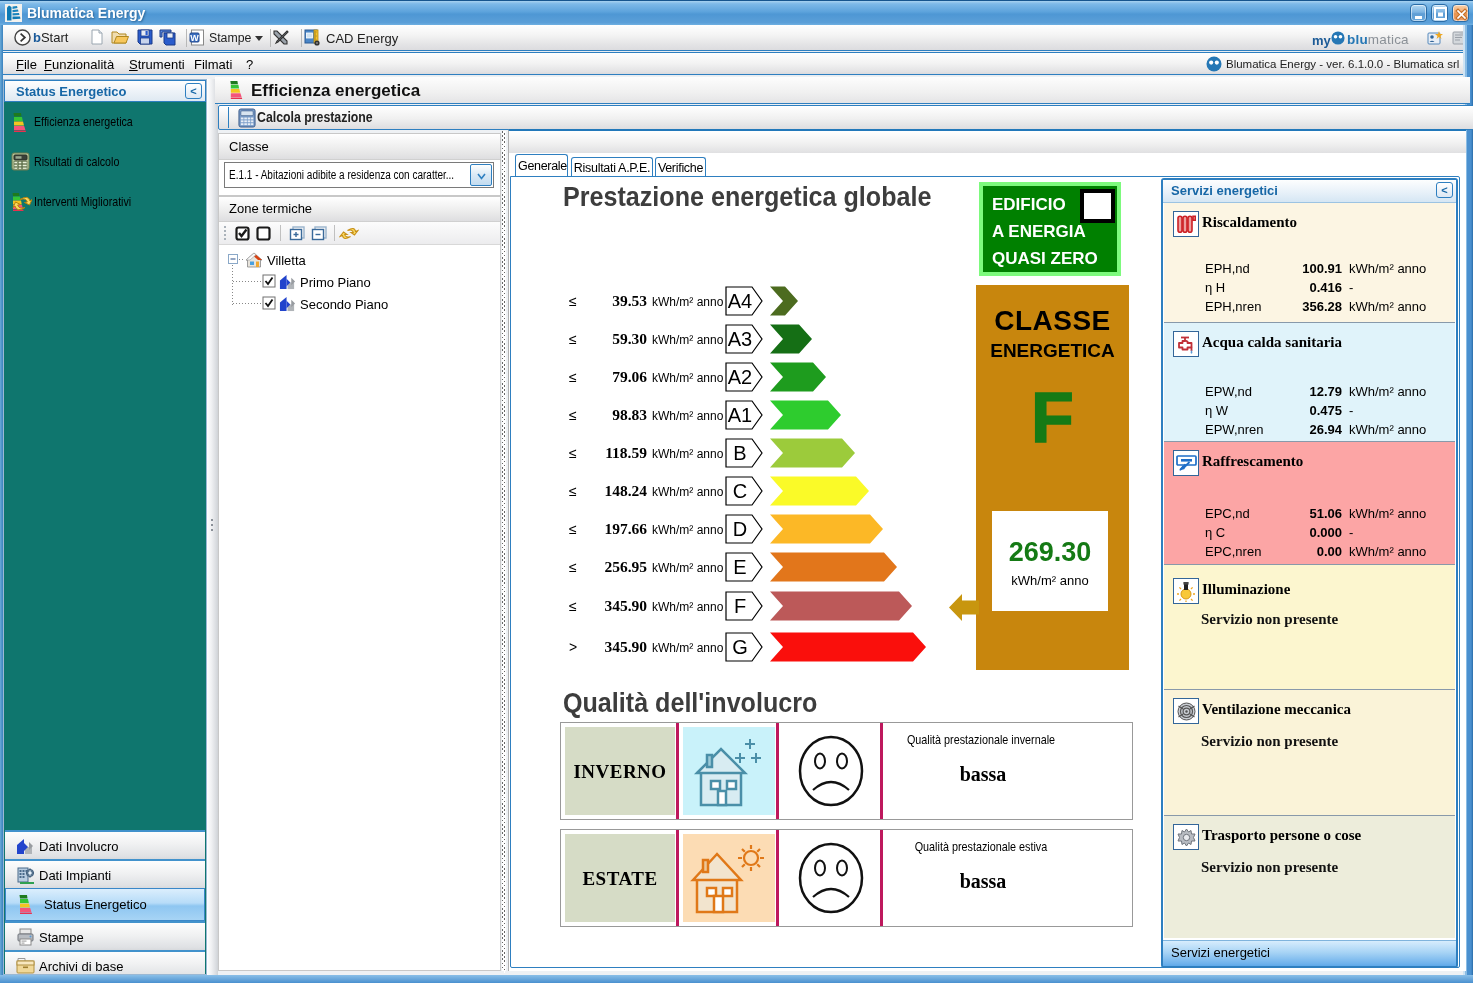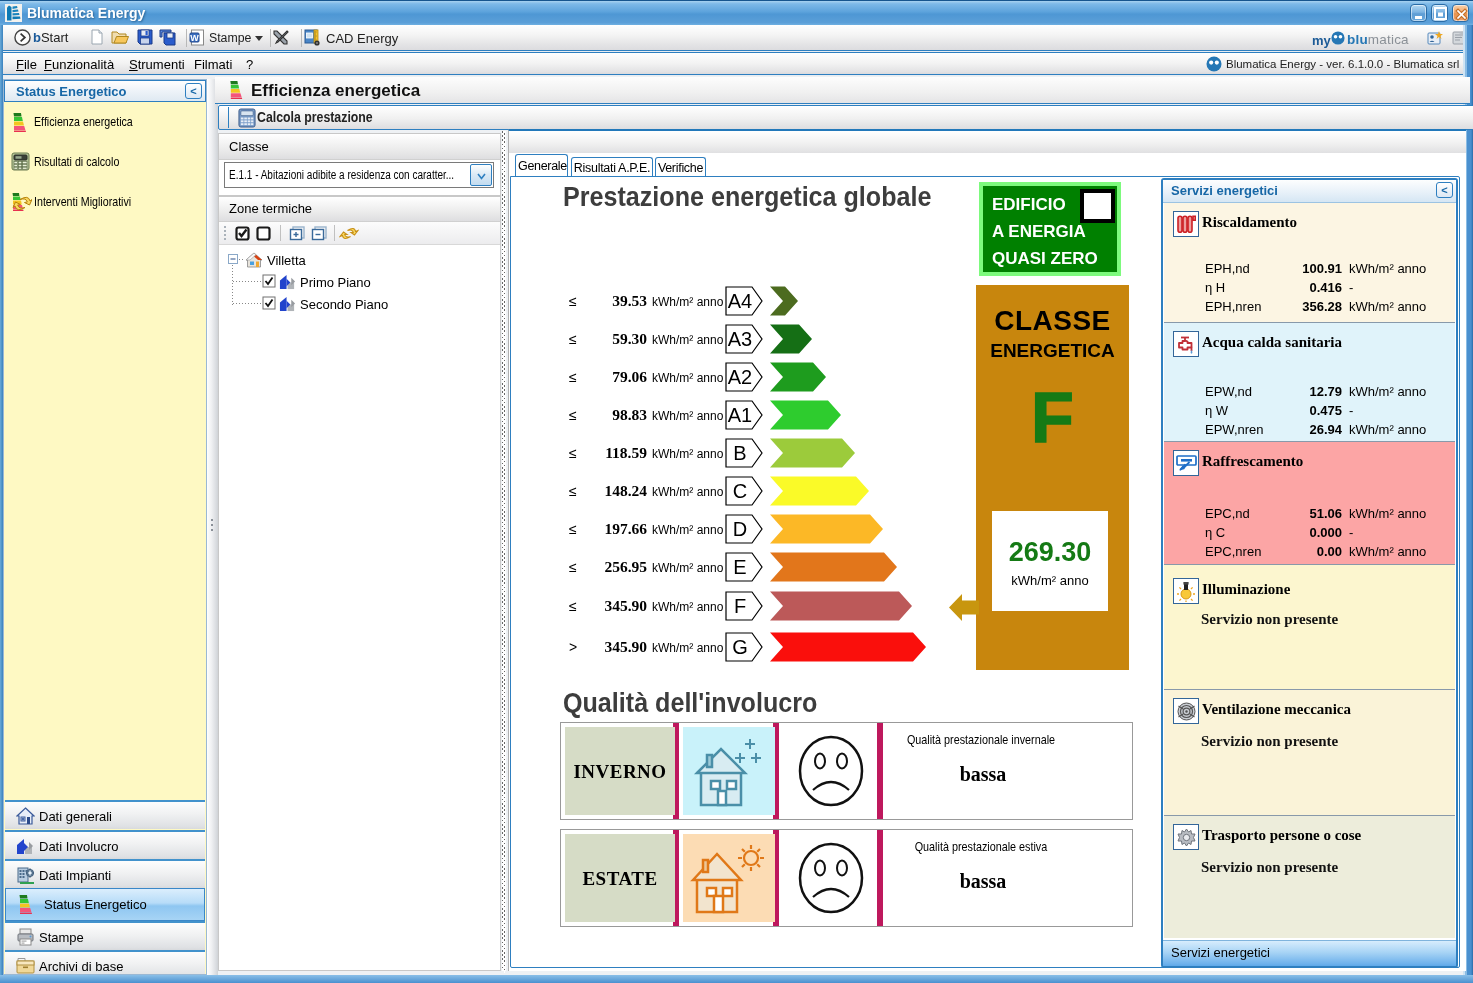--- a/index.html
+++ b/index.html
@@ -23,21 +23,21 @@
   background:linear-gradient(#ffffff, #f4f4f4 40%, #e3e3e5 80%, #dcdcdf);
   border-bottom:1px solid #2e7fc0; }
 #toolbar2 { left:3px; top:52px; width:1460px; height:23px;
   background:linear-gradient(#ffffff, #f2f2f2 50%, #e2e2e4 90%, #dadadd);
   border-top:1px solid #2e7fc0; border-bottom:1px solid #2e7fc0; }
 .tsep { display:inline-block; width:1px; height:18px; background:#b8b8b8; vertical-align:middle; margin:0 5px; }
 .menuitem { position:absolute; top:4px; font-size:13px; color:#000; }
 .menuitem u { text-decoration:underline; }
 
 
-#leftpanel { left:3px; top:79px; width:204px; height:896px; background:#fef9c3; border:1px solid #9ab8d4; overflow:hidden; }
+#leftpanel { left:3px; top:79px; width:204px; height:896px; background:#0f766e; border:1px solid #9ab8d4; overflow:hidden; }
 #lp-head { position:absolute; left:0px; top:0px; width:202px; height:22px;
   background:linear-gradient(#fefefe, #eef3f8 50%, #dfe9f2); border:1px solid #2e7fc0; }
 #lp-head .htxt { position:absolute; left:11px; top:3px; font-size:13px; font-weight:bold; color:#1767a6; }
 .collbtn { position:absolute; right:3px; top:2px; width:17px; height:16px; border:1px solid #2e7fc0; border-radius:3px; background:linear-gradient(#fff,#dce8f4); color:#1767a6; font-size:11px; font-weight:bold; text-align:center; line-height:14px; }
 .lpitem { position:absolute; left:0; width:200px; height:40px; font-size:13px; color:#000; }
 .lpitem .txt { position:absolute; left:30px; top:50%; margin-top:-8px; transform:scaleX(.82); transform-origin:0 50%; white-space:nowrap; }
 .lpitem svg { position:absolute; left:7px; top:50%; margin-top:-10px; }
 
 .navbtn { position:absolute; left:1px; width:200px; height:29px; font-size:13px;
   background:linear-gradient(#fdfdfd, #f0f1f2 45%, #dfe1e4 90%, #d8dadd);
@@ -75,21 +75,21 @@
 
 
 .erow { position:absolute; left:0; height:30px; font-size:13px; }
 .erow .le { position:absolute; left:58px; top:7px; font-size:14px; }
 .erow .num { position:absolute; left:70px; width:66px; top:6px; text-align:right; font-weight:bold; font-size:15.5px; font-family:"Liberation Serif",serif; }
 .erow .unit { position:absolute; left:141px; top:9px; font-size:12px; white-space:nowrap; }
 
 
 #qualtitle { position:absolute; left:52px; top:511px; font-size:27px; font-weight:bold; color:#3d3d3d; transform:scaleX(.93); transform-origin:0 0; white-space:nowrap; }
 .qtbl { position:absolute; left:49px; width:573px; height:98px; border:1px solid #999; }
-.qcell { position:absolute; border-right:6px solid #be185d; }
+.qcell { position:absolute; border-right:3px solid #be185d; }
 
 
 #servpanel { left:1161px; top:178px; width:297px; height:790px; background:#fff; border:2px solid #2e7fc0; border-radius:3px; }
 #sp-head { position:absolute; left:0; top:0; width:293px; height:23px; background:linear-gradient(#fdfefe,#e8f1f9 55%,#d5e6f4); border-bottom:1px solid #9cc3e2; }
 #sp-head .htxt { position:absolute; left:8px; top:3px; font-size:13px; font-weight:bold; color:#1767a6; }
 .svcsec { position:absolute; left:1px; width:291px; border-bottom:1px solid #8899aa; }
 .svcsec .sicon { position:absolute; left:9px; top:8px; width:26px; height:26px; background:#fff; border:1px solid #336699; }
 .svcsec .stitle { position:absolute; left:38px; top:11px; white-space:nowrap; font-size:15px; font-weight:bold; font-family:"Liberation Serif",serif; color:#000; }
 .svcsec .snp { position:absolute; left:37px; top:43px; white-space:nowrap; font-size:15px; font-weight:bold; font-family:"Liberation Serif",serif; color:#111; }
 .svcrow { position:absolute; left:0; width:291px; font-size:13px; color:#000; white-space:nowrap; }
@@ -261,29 +261,20 @@
         <path d="M2 8.5 L10 8.5 L10.8 12.5 L2 12.5 Z" fill="#f4c520"></path>
         <path d="M2 13 L11 13 L12 17 L2 17 Z" fill="#f4547a"></path>
         <path d="M2 17.5 L12.2 17.5 L12.6 19 L2 19 Z" fill="#e83050"></path>
         <g stroke="#b8820a" stroke-width="1" fill="#f8d860">
           <path d="M9 7.5 Q17.5 2.5 19 9 L21 7.5 L18.5 13 L13.5 10.5 L16.3 10 Q15 5.5 9 7.5 Z"></path>
           <path d="M14 15.5 Q5.5 20.5 4 14 L2 15.5 L4.5 10 L9.5 12.5 L6.7 13 Q8 17.5 14 15.5 Z"></path>
         </g>
       </svg>
       <span class="txt">Interventi Migliorativi</span>
     </div>
-  <div class="navbtn" style="top:720px;">
-      <svg width="19" height="18" viewBox="0 0 19 18">
-        <path d="M9.5 1 L18 9 L16 9 L16 17 L3 17 L3 9 L1 9 Z" fill="#e8eef8" stroke="#3a5a9a" stroke-width="1.2"></path>
-        <rect x="5" y="10" width="4" height="4" fill="#fff" stroke="#3a5a9a"></rect>
-        <rect x="11" y="10" width="3" height="7" fill="#2a4a8a"></rect>
-        <rect x="5.5" y="10.5" width="3" height="3" fill="#4a6aaa"></rect>
-      </svg>
-      <span class="txt">Dati generali</span>
-    </div>
   <div class="navbtn" style="top:750px;">
       <svg width="18" height="18" viewBox="0 0 18 18">
         <path d="M9 10 L16 10 L16 17 L9 17 Z" fill="#b0b4b8"></path>
         <path d="M13 5 L17 9 L13 13 Z" fill="#989ca0"></path>
         <path d="M1 8 L8 2 L8 17 L1 17 Z" fill="#2244cc"></path>
         <path d="M8 6 L12 10 L8 14 Z" fill="#2244cc"></path>
       </svg>
       <span class="txt">Dati Involucro</span>
     </div>
   <div class="navbtn" style="top:779px;">

